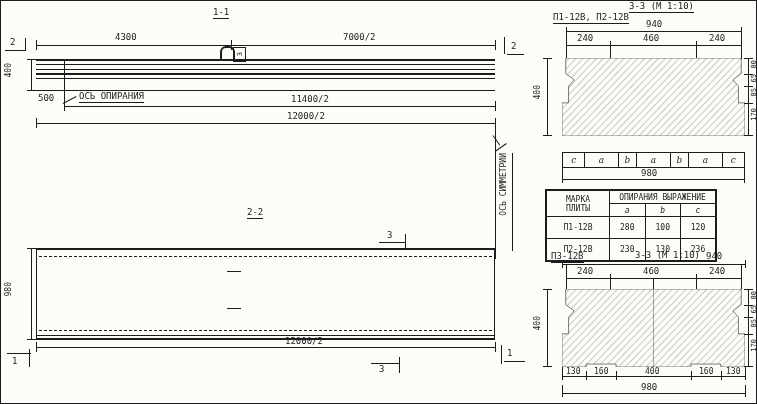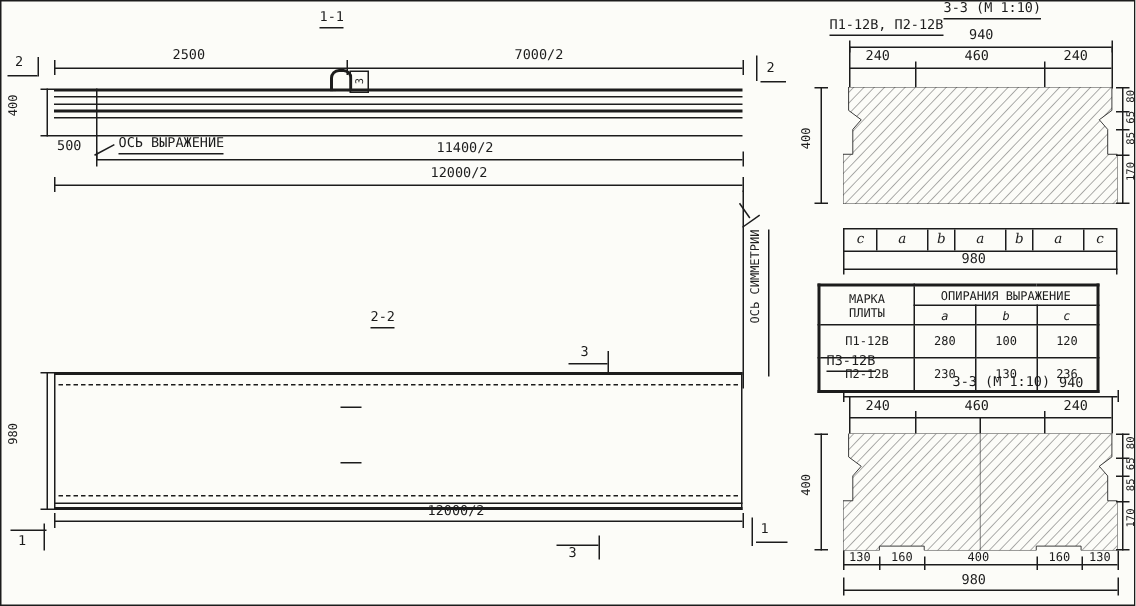--- a/index.html
+++ b/index.html
@@ -32,21 +32,21 @@
 <body>
 
 <div id="page">
 
   <span class="txt utxt" style="left:212px;top:6px">1-1</span>
 
   <div class="hline" style="left:35px;top:44px;width:459px"></div>
   <div class="vline" style="left:35px;top:39px;height:10px"></div>
   <div class="vline" style="left:230px;top:39px;height:10px"></div>
   <div class="vline" style="left:494px;top:39px;height:10px"></div>
-  <span class="txt" style="left:114px;top:31px">2500</span>
+  <span class="txt" style="left:114px;top:31px">4300</span>
   <span class="txt" style="left:342px;top:31px">7000/2</span>
 
   <span class="txt" style="left:9px;top:36px">2</span>
   <div class="hline" style="left:4px;top:49px;width:20px"></div>
   <div class="vline" style="left:24px;top:37px;height:13px"></div>
   <div class="vline" style="left:503px;top:36px;height:17px"></div>
   <span class="txt" style="left:510px;top:40px">2</span>
   <div class="hline" style="left:506px;top:53px;width:17px"></div>
 
   <div class="loop" style="left:219px;top:45px"></div>
@@ -62,21 +62,21 @@
   <div class="hline" style="left:35px;top:89px;width:459px"></div>
   <div class="vline" style="left:63px;top:58px;height:47px"></div>
 
   <div class="vline" style="left:30px;top:58px;height:32px"></div>
   <div class="hline" style="left:26px;top:58px;width:9px"></div>
   <div class="hline" style="left:26px;top:89px;width:9px"></div>
   <span class="txt vtxt sm" style="left:3px;top:62px">400</span>
 
   <span class="txt" style="left:37px;top:92px">500</span>
   <div class="slash" style="left:62px;top:102px;width:15px;transform:rotate(-28deg)"></div>
-  <span class="txt utxt" style="left:78px;top:90px">ОСЬ ВЫРАЖЕНИЕ</span>
+  <span class="txt utxt" style="left:78px;top:90px">ОСЬ ОПИРАНИЯ</span>
 
   <div class="hline" style="left:63px;top:105px;width:431px"></div>
   <div class="vline" style="left:63px;top:100px;height:10px"></div>
   <div class="vline" style="left:494px;top:100px;height:10px"></div>
   <span class="txt" style="left:290px;top:93px">11400/2</span>
 
   <div class="hline" style="left:35px;top:122px;width:459px"></div>
   <div class="vline" style="left:35px;top:117px;height:10px"></div>
   <div class="vline" style="left:494px;top:117px;height:10px"></div>
   <span class="txt" style="left:286px;top:110px">12000/2</span>
@@ -176,21 +176,21 @@
     <div style="flex:100">b</div>
     <div style="flex:180">a</div>
     <div style="flex:120">c</div>
   </div>
 
   <div class="hline" style="left:561px;top:178px;width:183px"></div>
   <div class="vline" style="left:561px;top:167px;height:15px"></div>
   <div class="vline" style="left:743px;top:167px;height:15px"></div>
   <span class="txt" style="left:640px;top:167px">980</span>
 
-  <table class="spec" style="left:544px;top:188px;width:188px">
+  <table class="spec" style="left:544px;top:188px;width:172px">
     <tbody>
         <tr>
       <td rowspan="2" style="width:62px;height:24px">
         <span>МАРКА</span><br>
         <span>ПЛИТЫ</span>
       </td>
       <td colspan="3" style="height:12px">ОПИРАНИЯ ВЫРАЖЕНИЕ</td>
     </tr>
     <tr>
       <td style="width:37px;height:12px;font-style:italic">a</td>
@@ -205,21 +205,21 @@
     </tr>
     <tr>
       <td style="height:21px">П2-12В</td>
       <td>230</td>
       <td>130</td>
       <td>236</td>
     </tr>
   </tbody>
     </table>
 
-  <span class="txt utxt" style="left:550px;top:235px">П3-12В</span>
+  <span class="txt utxt" style="left:550px;top:250px">П3-12В</span>
   <span class="txt utxt" style="left:634px;top:249px">3-3 (М 1:10)</span>
   <span class="txt" style="left:705px;top:250px">940</span>
 
   <div class="hline" style="left:561px;top:263px;width:183px"></div>
   <div class="vline" style="left:561px;top:259px;height:8px"></div>
   <div class="vline" style="left:744px;top:259px;height:8px"></div>
 
   <div class="hline" style="left:565px;top:277px;width:175px"></div>
   <div class="vline" style="left:565px;top:263px;height:25px"></div>
   <div class="vline" style="left:609px;top:273px;height:15px"></div>

